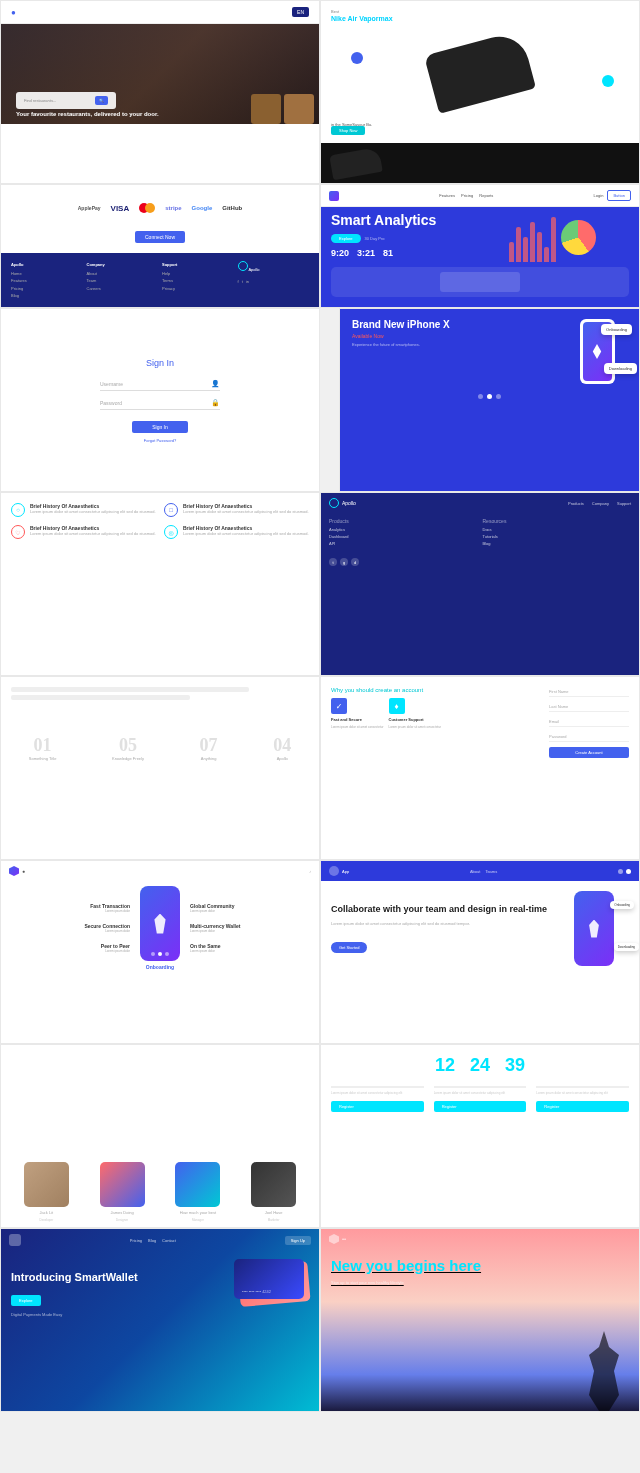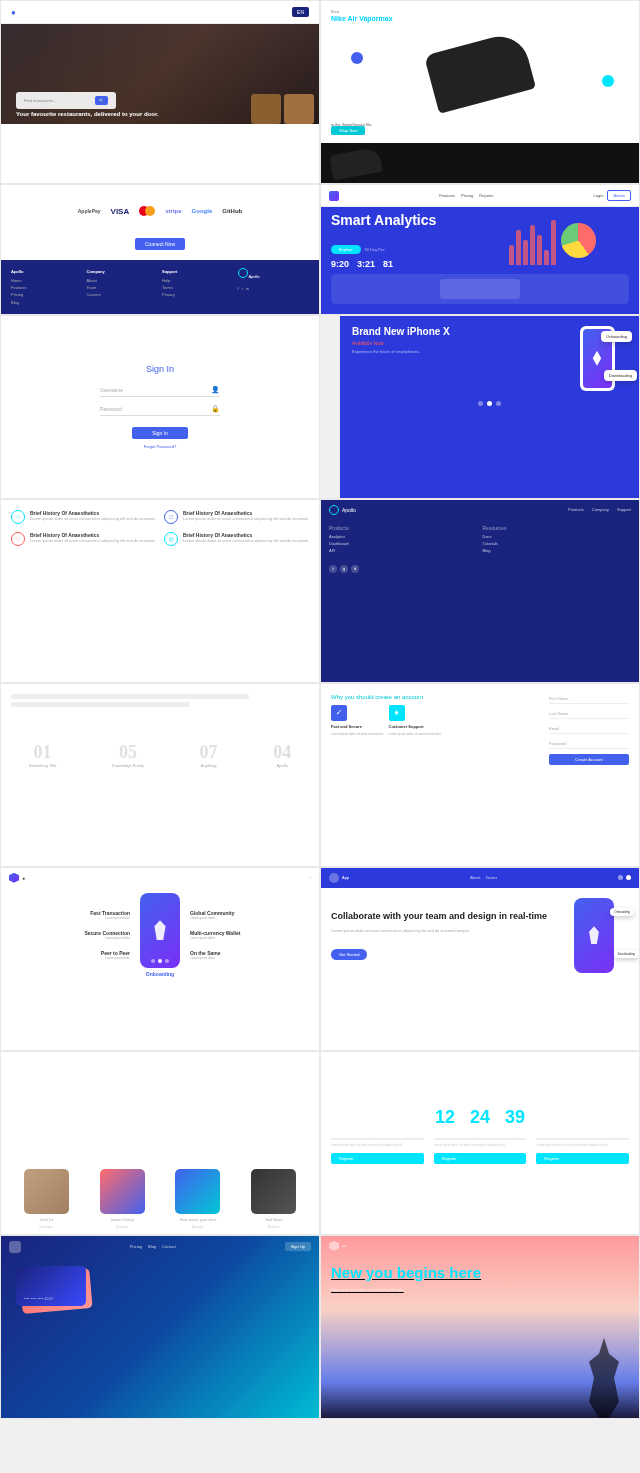--- a/index.html
+++ b/index.html
@@ -247,21 +247,21 @@
       padding: 5px 10px;
     }
     .card-analytics .analytics-text {
       flex: 1;
     }
     .card-analytics .analytics-title {
       font-size: 14px;
       color: #fff;
       font-weight: bold;
       line-height: 1.2;
-      margin-bottom: 16px;
+      margin-bottom: 5px;
     }
     .card-analytics .analytics-btn {
       background: #00e5ff;
       color: #fff;
       font-size: 4px;
       padding: 2px 8px;
       border-radius: 10px;
     }
     .card-analytics .analytics-trial {
       font-size: 4px;
@@ -820,21 +820,20 @@
       padding: 10px;
     }
     .card-timer .timer-display {
       display: flex;
       justify-content: center;
       gap: 15px;
       margin-bottom: 10px;
     }
     .card-timer .timer-unit {
       text-align: center;
-      margin-top: 45px;
     }
     .card-timer .timer-num {
       font-size: 18px;
       font-weight: bold;
       color: #00e5ff;
     }
     .card-timer .timer-label {
       font-size: 4px;
       color: #aaa;
     }
@@ -1483,20 +1482,26 @@
     <div class="wallet-nav">
       <div class="wallet-logo"></div>
       <div class="wallet-nav-links">
         <span class="wallet-nav-link">Pricing</span>
         <span class="wallet-nav-link">Blog</span>
         <span class="wallet-nav-link">Contact</span>
       </div>
       <span class="wallet-signin-btn">Sign Up</span>
     </div>
     <div class="wallet-content">
+      <div class="wallet-text">
+        <div class="wallet-title">Introducing
+SmartWallet</div>
+        <span class="wallet-btn">Explore</span>
+        <div style="font-size:4px;color:rgba(255,255,255,0.6);margin-top:3px;">Digital Payments Made Easy</div>
+      </div>
       <div class="wallet-cards" style="position:relative;height:70px;">
         <div class="credit-card card-bg1">
           <div class="visa-logo">VISA</div>
         </div>
         <div class="credit-card card-bg2">
           <div style="position:absolute;bottom:5px;left:8px;color:rgba(255,255,255,0.6);font-size:4px;">•••• •••• •••• 4242</div>
         </div>
       </div>
     </div>
   </div>

